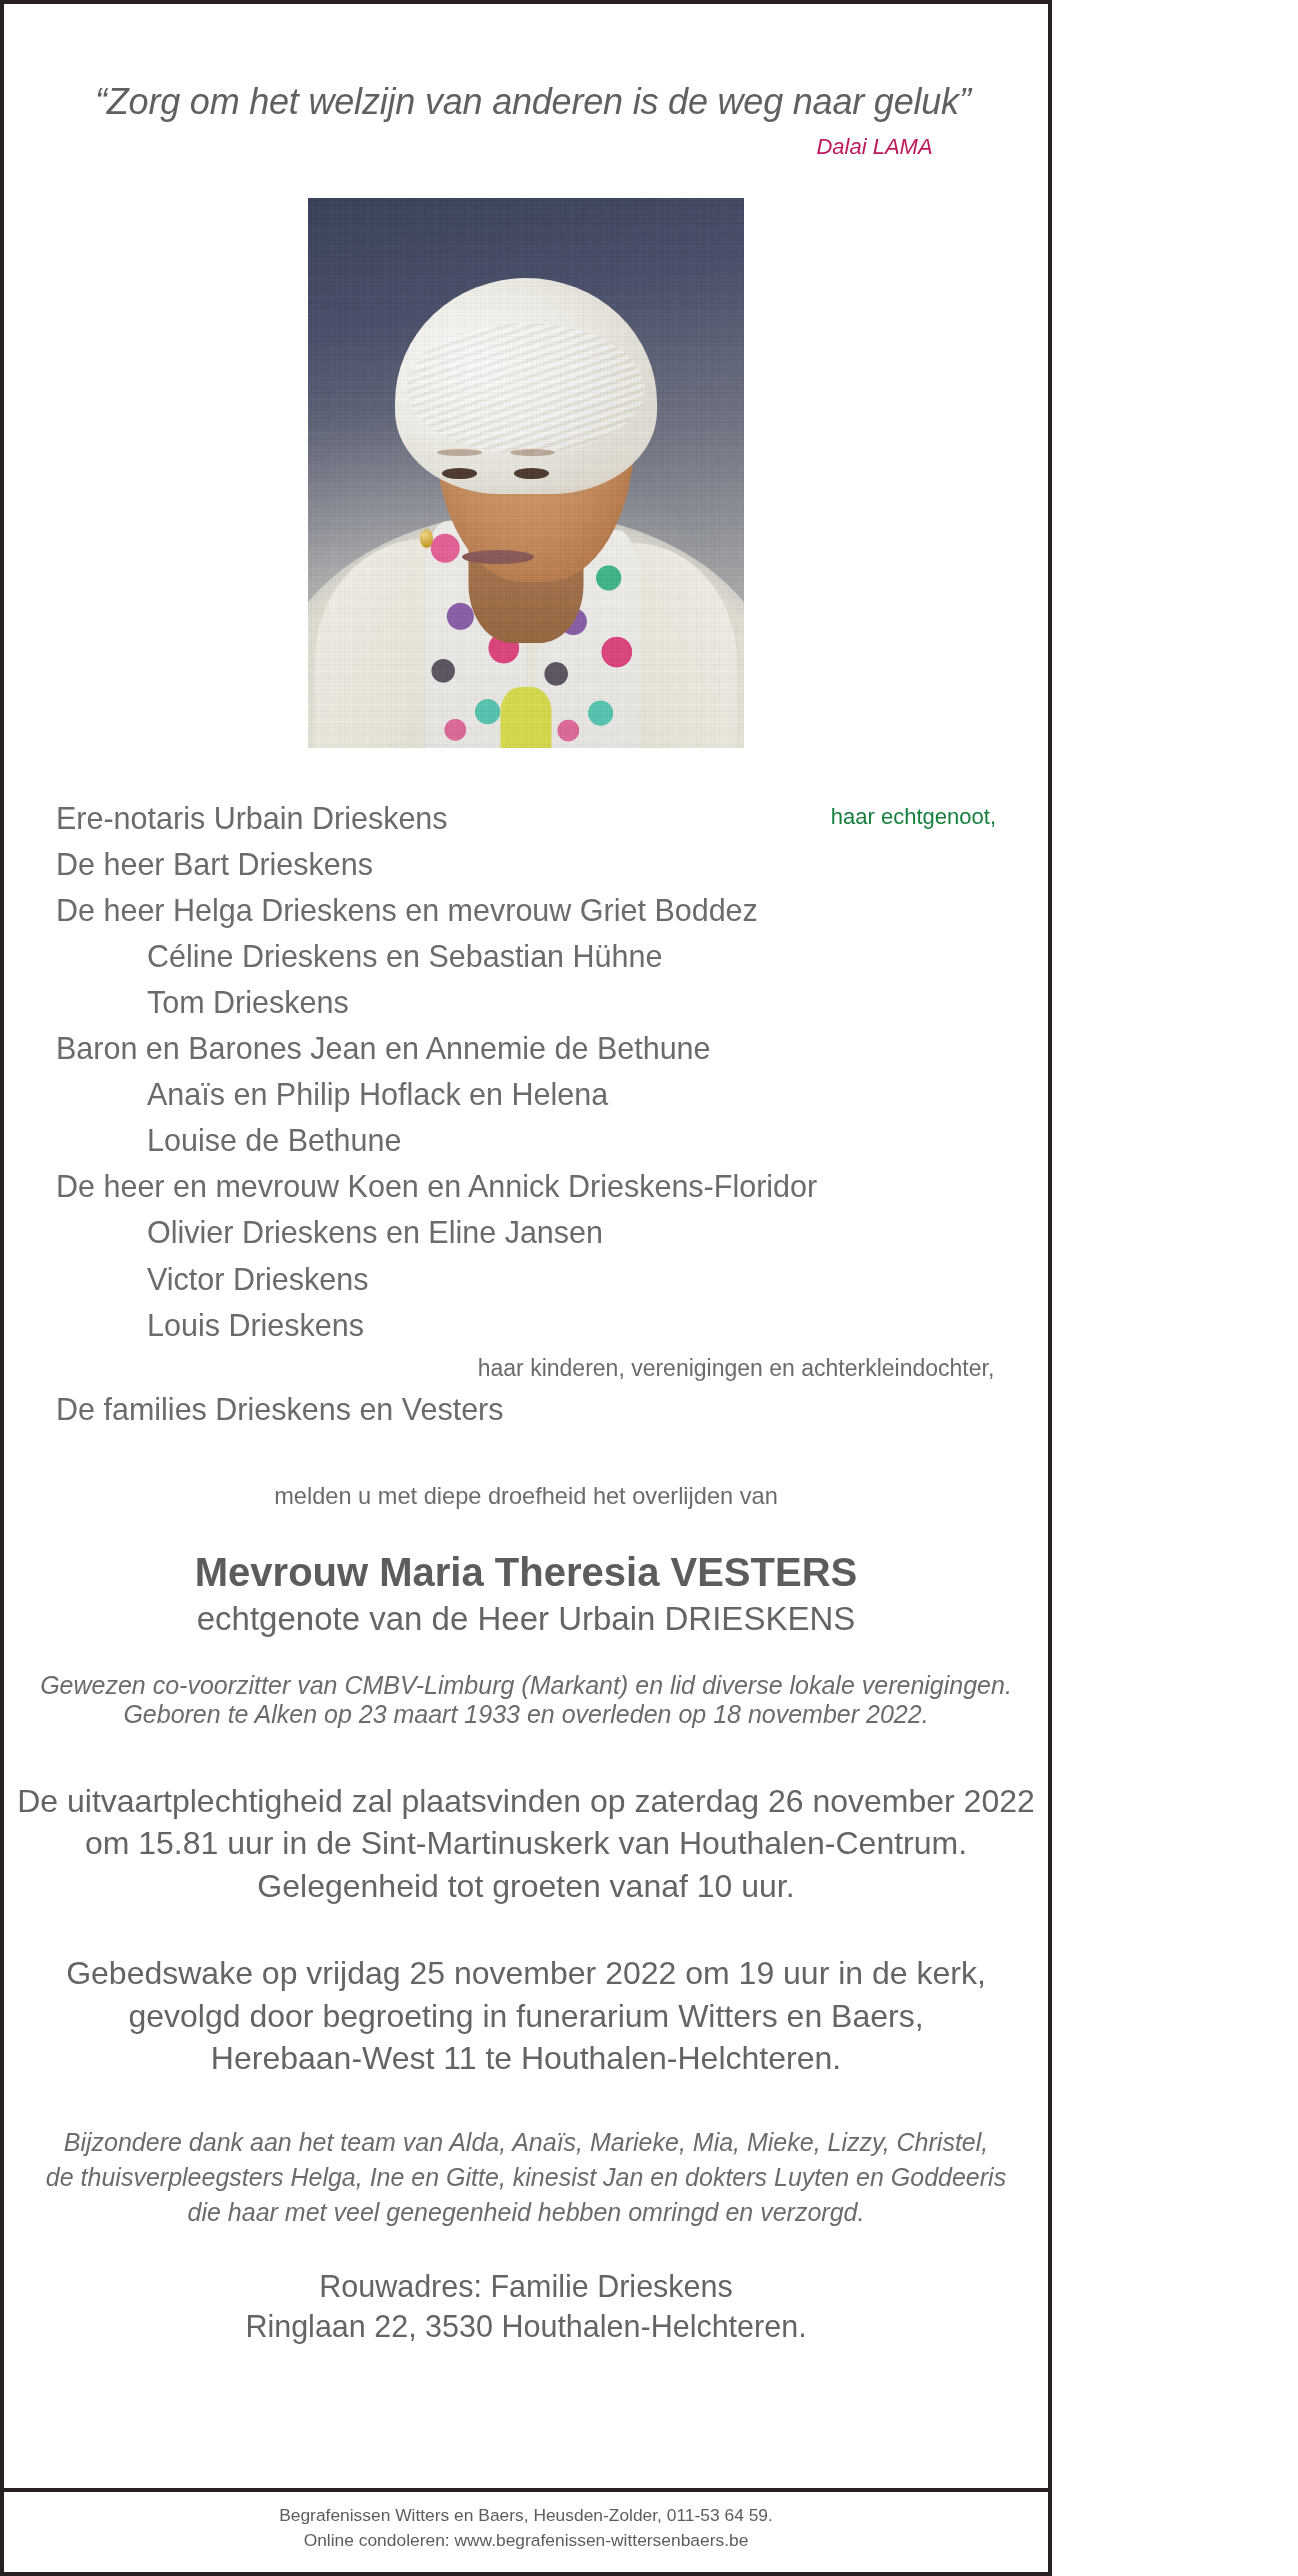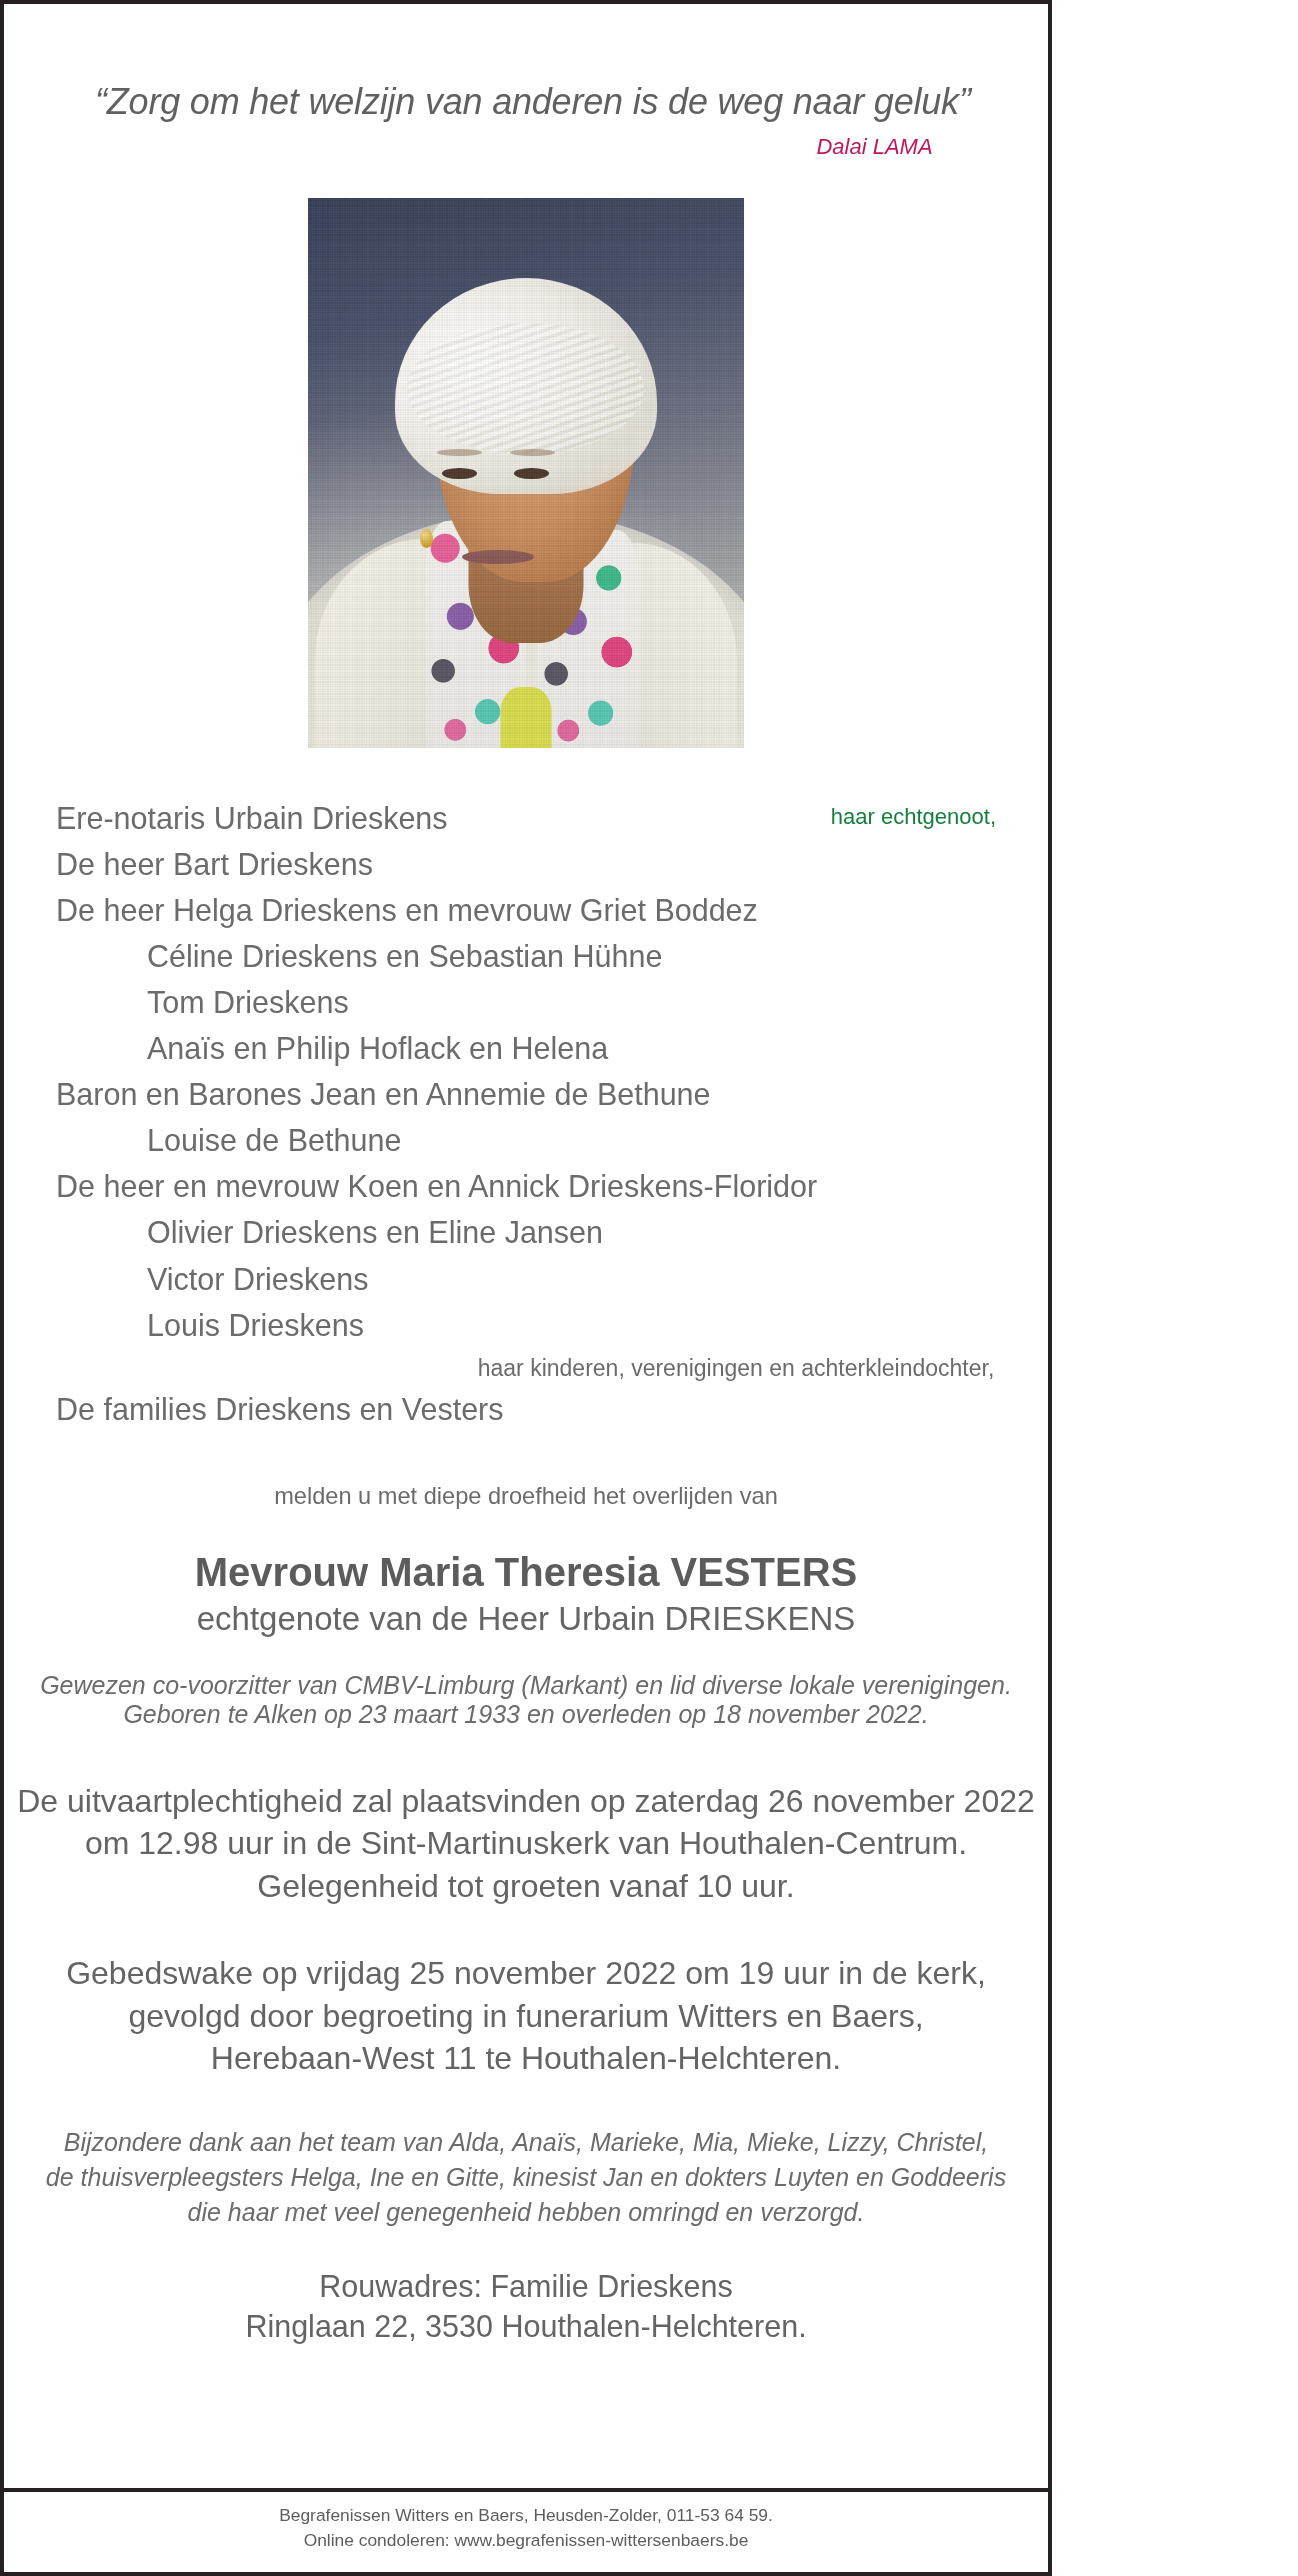--- a/index.html
+++ b/index.html
@@ -359,43 +359,43 @@
     </div>
   </div>
 
   <div class="family">
     <div id="family-rows">
         <div class="fam-row"><span class="fam-name">Ere-notaris Urbain Drieskens</span><span class="fam-note">haar echtgenoot,</span></div>
         <div class="fam-row"><span class="fam-name">De heer Bart Drieskens</span></div>
         <div class="fam-row"><span class="fam-name">De heer Helga Drieskens en mevrouw Griet Boddez</span></div>
         <div class="fam-row indent"><span class="fam-name">Céline Drieskens en Sebastian Hühne</span></div>
         <div class="fam-row indent"><span class="fam-name">Tom Drieskens</span></div>
+        <div class="fam-row"><span class="fam-name">Baron en Barones Jean en Annemie de Bethune</span></div>
         <div class="fam-row indent"><span class="fam-name">Anaïs en Philip Hoflack en Helena</span></div>
-        <div class="fam-row"><span class="fam-name">Baron en Barones Jean en Annemie de Bethune</span></div>
         <div class="fam-row indent"><span class="fam-name">Louise de Bethune</span></div>
         <div class="fam-row"><span class="fam-name">De heer en mevrouw Koen en Annick Drieskens-Floridor</span></div>
         <div class="fam-row indent"><span class="fam-name">Olivier Drieskens en Eline Jansen</span></div>
         <div class="fam-row indent"><span class="fam-name">Victor Drieskens</span></div>
         <div class="fam-row indent"><span class="fam-name">Louis Drieskens</span></div>
       </div>
     <div class="fam-note-line">haar kinderen, verenigingen en achterkleindochter,</div>
     <div class="fam-row">
       <span class="fam-name">De families Drieskens en Vesters</span>
     </div>
   </div>
 
   <div class="announce">melden u met diepe droefheid het overlijden van</div>
   <div class="deceased-name">Mevrouw Maria Theresia VESTERS</div>
   <div class="deceased-spouse">echtgenote van de Heer Urbain DRIESKENS</div>
   <div class="bio">Gewezen co-voorzitter van CMBV-Limburg (Markant) en lid diverse lokale verenigingen.</div>
   <div class="born">Geboren te Alken op 23 maart 1933 en overleden op 18 november 2022.</div>
 
   <div class="service">
     <div>De uitvaartplechtigheid zal plaatsvinden op zaterdag 26 november 2022</div>
-    <div>om 12.98 uur in de Sint-Martinuskerk van Houthalen-Centrum.</div>
+    <div>om 15.81 uur in de Sint-Martinuskerk van Houthalen-Centrum.</div>
     <div>Gelegenheid tot groeten vanaf 10 uur.</div>
   </div>
 
   <div class="wake">
     <div>Gebedswake op vrijdag 25 november 2022 om 19 uur in de kerk,</div>
     <div>gevolgd door begroeting in funerarium Witters en Baers,</div>
     <div>Herebaan-West 11 te Houthalen-Helchteren.</div>
   </div>
 
   <div class="thanks">

